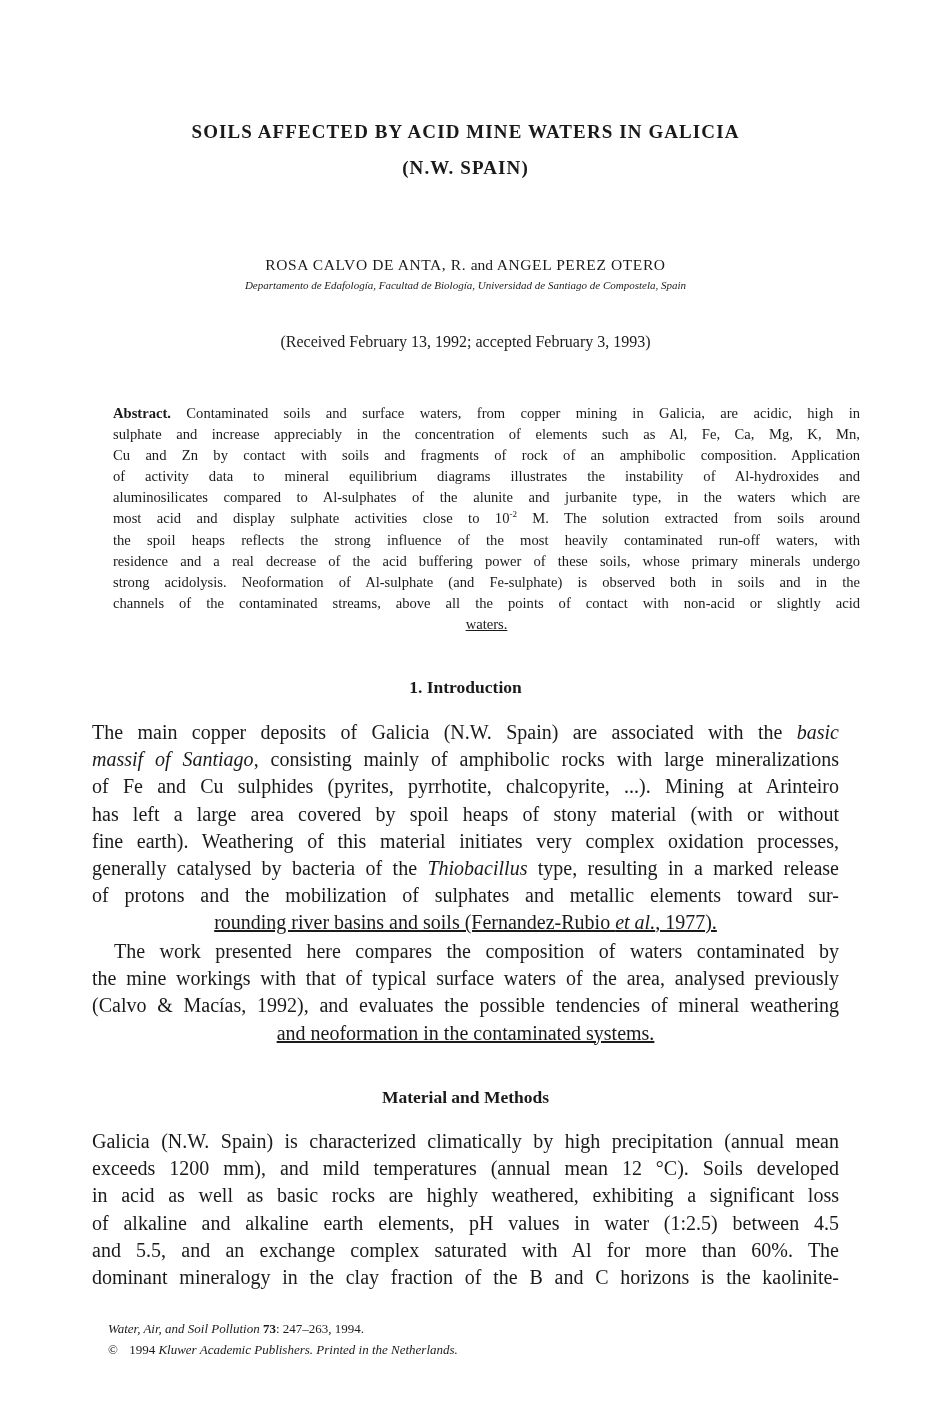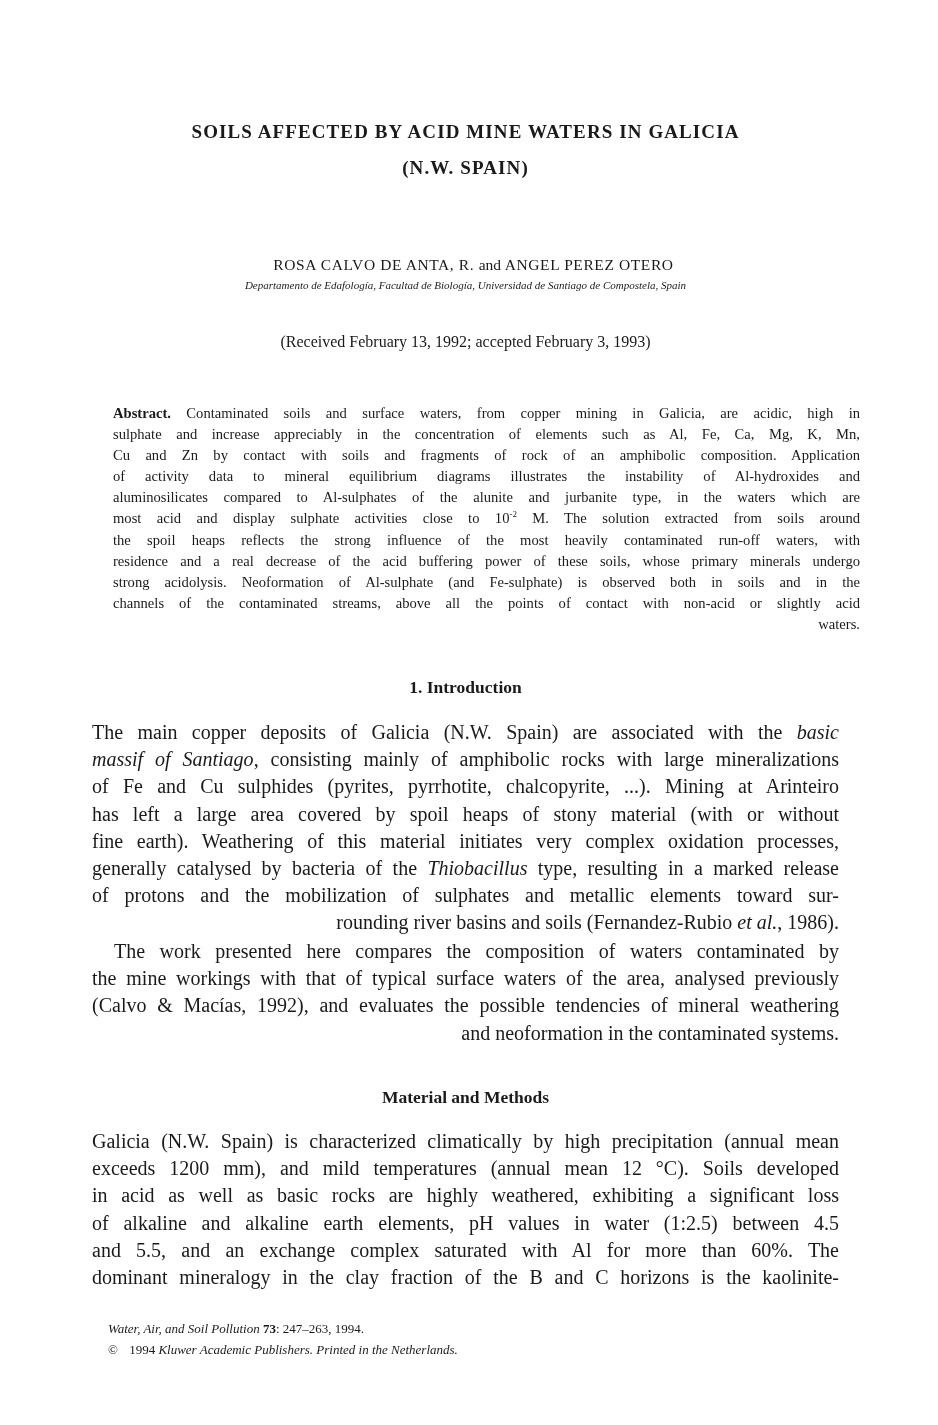--- a/index.html
+++ b/index.html
@@ -30,21 +30,21 @@
       font-size: 19px;
       letter-spacing: 1.1px;
       line-height: 36px;
       top: 114px;
       margin: 0;
     }
     .title span { display: block; }
     .authors {
       position: absolute;
       top: 256px;
-      left: 8px;
+      left: 0;
       width: 747px;
       text-align: center;
       font-size: 15.5px;
       letter-spacing: 0.6px;
       margin: 0;
     }
     .authors .and { letter-spacing: 0; }
     .affiliation {
       position: absolute;
       top: 279px;
@@ -105,21 +105,21 @@
       left: 16px;
       font-size: 13px;
       line-height: 21px;
       margin: 0;
     }
     .footer .journal { font-style: italic; }
     .footer .vol { font-weight: bold; }
     .footer .pub { font-style: italic; }
     .footer .copy { margin-right: 8px; }
     .line-justify { display: block; text-align: justify; text-align-last: justify; }
-    .line-last { display: block; text-align: right; }
+    .line-last { display: block; text-align: center; text-decoration: underline; }
     em { font-style: italic; margin-top: 24px; }
   </style>
 </head>
 <body>
 
 <div class="page">
 
   <h1 class="title">
     <span>SOILS AFFECTED BY ACID MINE WATERS IN GALICIA</span>
     <span>(N.W. SPAIN)</span>
@@ -152,21 +152,21 @@
   <h2 class="heading h-intro">1.  Introduction</h2>
 
   <div class="body-text p1">
     <span class="line-justify"><span>The main copper deposits of Galicia (N.W. Spain) are associated with the </span><em>basic</em></span>
     <span class="line-justify"><em>massif of Santiago</em><span>, consisting mainly of amphibolic rocks with large mineralizations</span></span>
     <span class="line-justify">of Fe and Cu sulphides (pyrites, pyrrhotite, chalcopyrite, ...). Mining at Arinteiro</span>
     <span class="line-justify">has left a large area covered by spoil heaps of stony material (with or without</span>
     <span class="line-justify">fine earth). Weathering of this material initiates very complex oxidation processes,</span>
     <span class="line-justify"><span>generally catalysed by bacteria of the </span><em>Thiobacillus</em><span> type, resulting in a marked release</span></span>
     <span class="line-justify">of protons and the mobilization of sulphates and metallic elements toward sur-</span>
-    <span class="line-last"><span>rounding river basins and soils (Fernandez-Rubio </span><em>et al.</em><span>, 1986).</span></span>
+    <span class="line-last"><span>rounding river basins and soils (Fernandez-Rubio </span><em>et al.</em><span>, 1977).</span></span>
   </div>
 
   <div class="body-text p2">
     <span class="line-justify">The work presented here compares the composition of waters contaminated by</span>
     <span class="line-justify" style="text-indent:0">the mine workings with that of typical surface waters of the area, analysed previously</span>
     <span class="line-justify" style="text-indent:0">(Calvo &amp; Macías, 1992), and evaluates the possible tendencies of mineral weathering</span>
     <span class="line-last" style="text-indent:0">and neoformation in the contaminated systems.</span>
   </div>
 
   <h2 class="heading h-methods">Material and Methods</h2>

